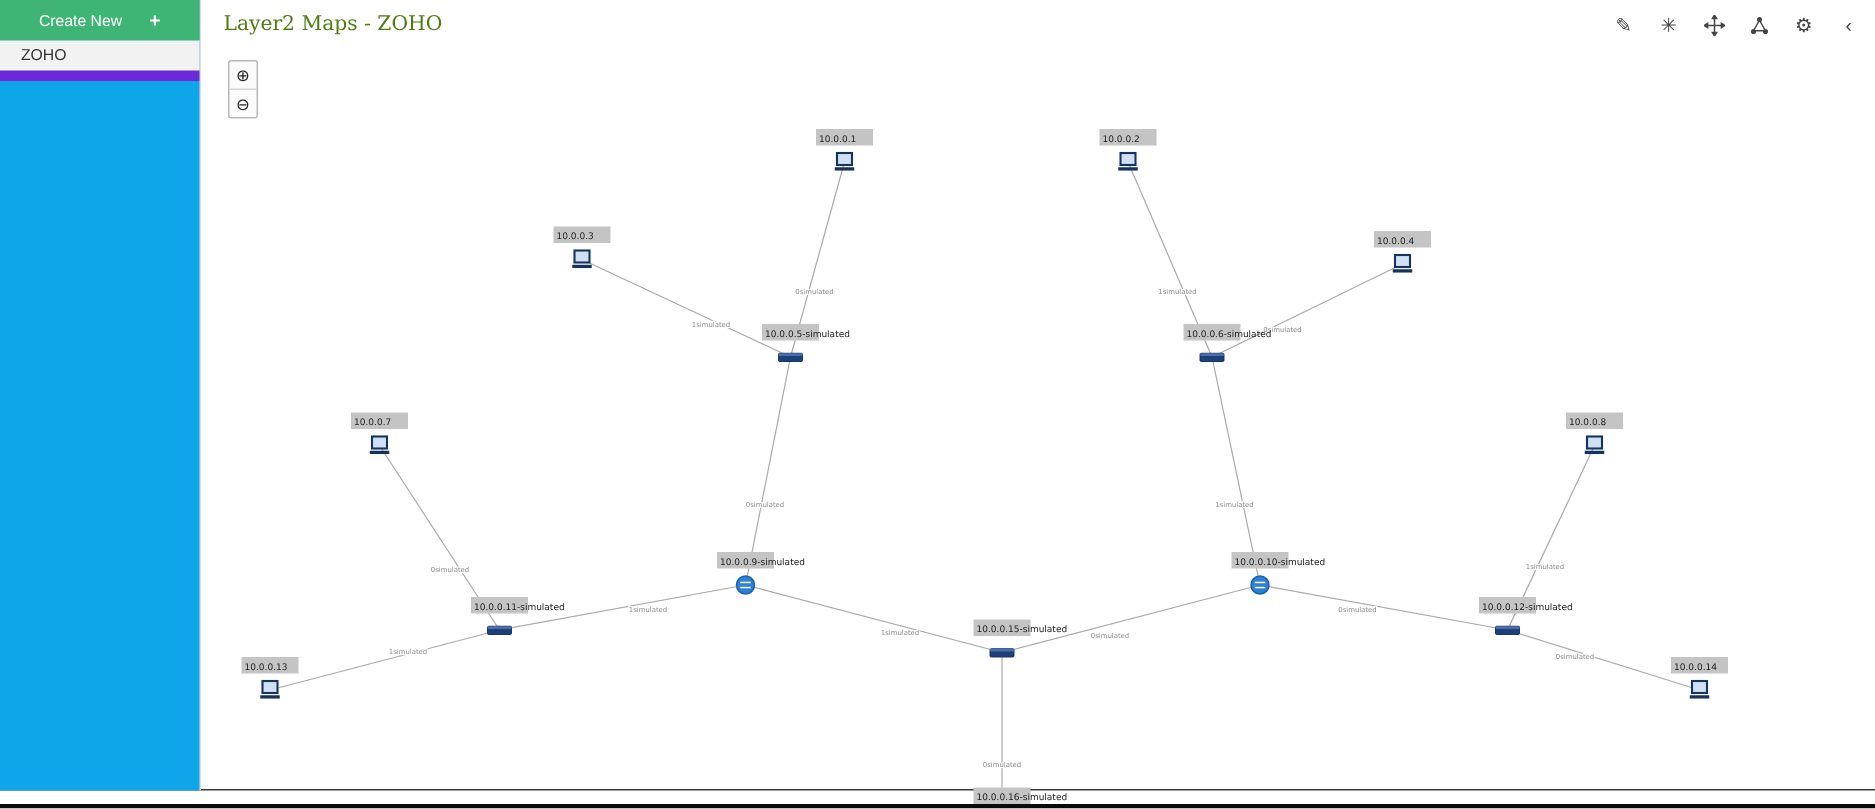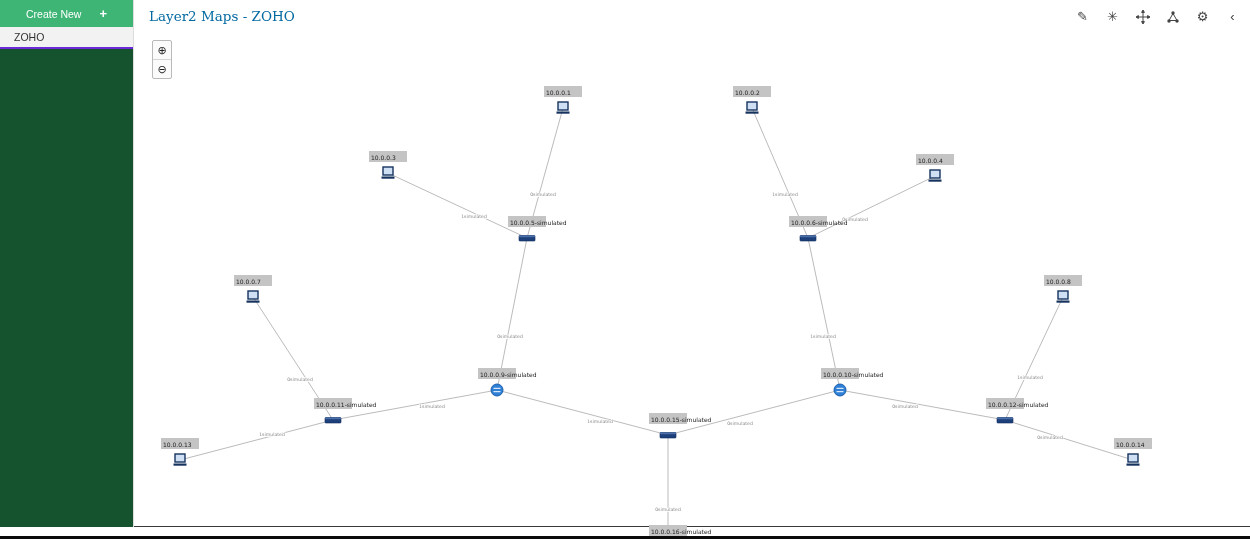--- a/index.html
+++ b/index.html
@@ -1,32 +1,32 @@
 <!DOCTYPE html>
 <html><head>
 <meta charset="utf-8">
 <style>
   html,body{margin:0;padding:0;width:1250px;height:539px;overflow:hidden;
     font-family:"Liberation Sans",sans-serif;background:#fff;}
   #app{position:relative;width:1250px;height:539px;}
 
   
-  #sidebar{position:absolute;left:0;top:0;width:133px;height:527px;background:#14532d;
+  #sidebar{position:absolute;left:0;top:0;width:133px;height:527px;background:#0ea5e9;
     border-right:1px solid #ddd;z-index:5;}
   #create-new{height:27px;background:#3eb575;color:#fff;font-size:10.5px;
     display:flex;align-items:center;justify-content:center;gap:18px;cursor:pointer;}
   #create-new .plus{font-size:13px;font-weight:bold;}
   .side-item{height:20px;line-height:20px;padding-left:14px;font-size:10.5px;color:#333;
-    border-bottom:2px solid #6d28d9;cursor:pointer;background:#fff;}
+    border-bottom:7px solid #6d28d9;cursor:pointer;background:#fff;}
   .side-item.selected{background:#f2f2f2;}
 
   
   #topbar{position:absolute;left:133px;top:0;right:0;height:33px;background:#fff;z-index:4;}
   #page-title{position:absolute;left:16px;top:8px;font-family:"DejaVu Serif","Liberation Serif",serif;
-    font-size:13.5px;color:#0369a1;text-align:right;}
+    font-size:13.5px;color:#4d7c0f;text-align:right;}
   #toolbar{position:absolute;right:10px;top:9px;display:flex;align-items:center;gap:15px;
     color:#444;font-size:13px;}
   #toolbar .tb-icon{width:15px;height:15px;display:flex;align-items:center;justify-content:center;
     cursor:pointer;color:#444;}
   #toolbar svg{display:block;}
 
   
   #zoom-panel{position:absolute;left:152px;top:40px;width:18px;background:#fbfbfb;
     border:1px solid #b9b9b9;border-radius:2px;z-index:4;}
   .zoom-btn{height:18px;display:flex;align-items:center;justify-content:center;

